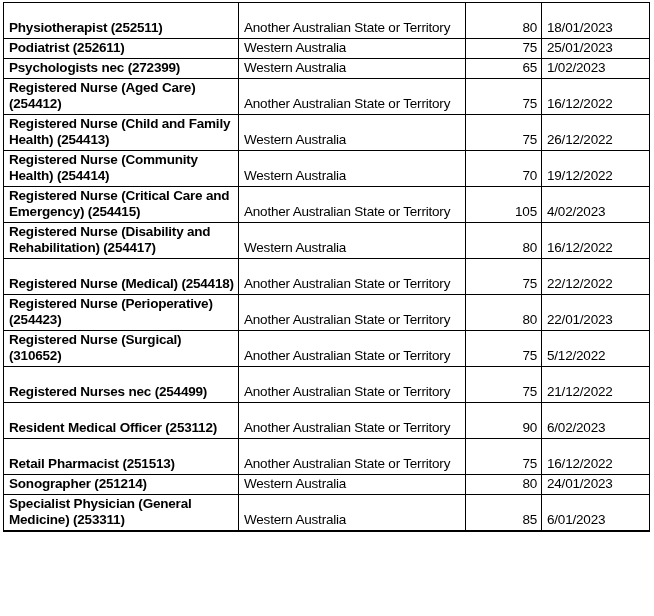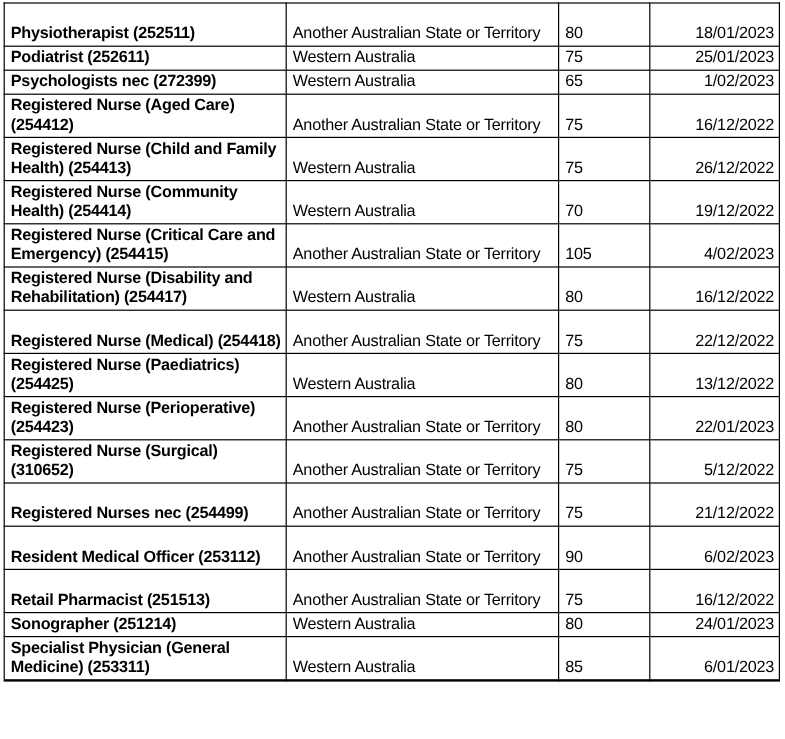--- a/index.html
+++ b/index.html
@@ -34,25 +34,24 @@
     border: 1px solid #000000;
     border-bottom: 2.5px solid #000000;
   }
   tr.h1 { height: 17px; }
   tr.h2 { height: 36px; }
   td.occ {
     font-weight: bold;
     letter-spacing: -0.4px;
   }
   td.num {
-    text-align: left;
+    text-align: right;
     padding-right: 9px;
   }
   td.date {
-    text-align: right;
     padding-right: 6px;
   }
 </style>
 </head>
 <body>
 
 <div class="page">
   <table class="occ-table">
     <colgroup>
       <col style="width:235px">
@@ -109,26 +108,20 @@
         <td class="num">80</td>
         <td class="date">16/12/2022</td>
       </tr>
       <tr class="h2">
         <td class="occ">Registered Nurse (Medical) (254418)</td>
         <td class="loc">Another Australian State or Territory</td>
         <td class="num">75</td>
         <td class="date">22/12/2022</td>
       </tr>
       <tr class="h2">
-        <td class="occ">Registered Nurse (Paediatrics) (254425)</td>
-        <td class="loc">Western Australia</td>
-        <td class="num">80</td>
-        <td class="date">13/12/2022</td>
-      </tr>
-      <tr class="h2">
         <td class="occ">Registered Nurse (Perioperative) (254423)</td>
         <td class="loc">Another Australian State or Territory</td>
         <td class="num">80</td>
         <td class="date">22/01/2023</td>
       </tr>
       <tr class="h2">
         <td class="occ">Registered Nurse (Surgical) (310652)</td>
         <td class="loc">Another Australian State or Territory</td>
         <td class="num">75</td>
         <td class="date">5/12/2022</td>

